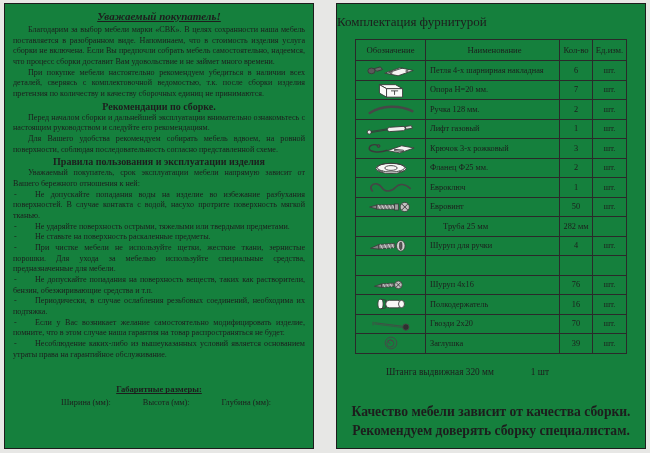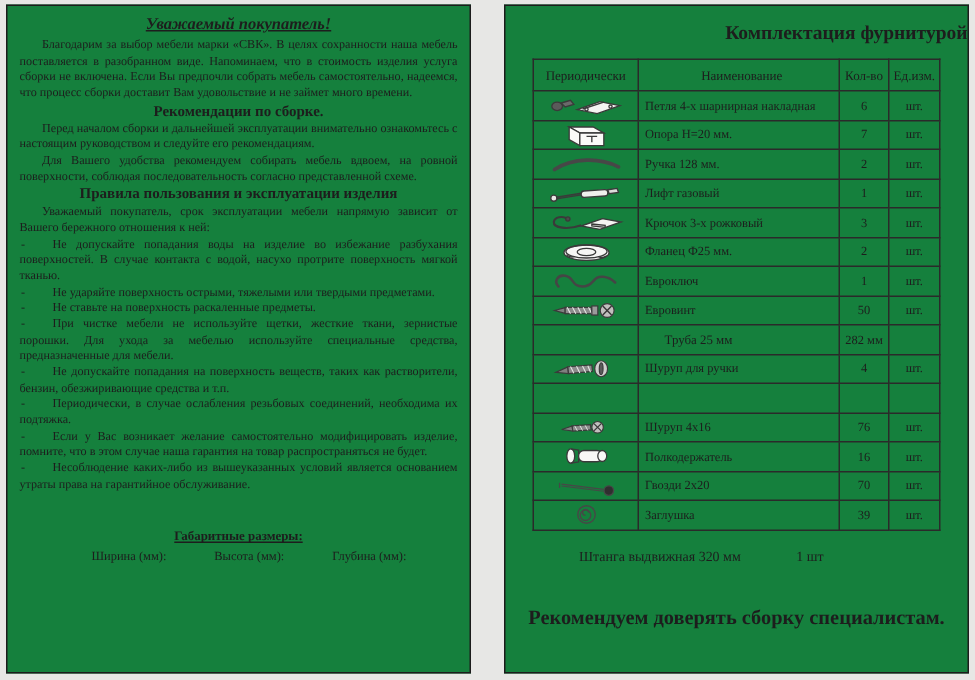--- a/index.html
+++ b/index.html
@@ -39,21 +39,21 @@
   .dims-heading {
     text-align:center; font-weight:bold; text-decoration:underline;
     font-size:8.6px; margin-top:24px;
   }
   .dims-row {
     display:flex; justify-content:space-between;
     padding:4px 34px 0 48px; font-size:8.3px;
   }
 
   
-  .kit-title { text-align:right; font-weight:bold; font-size:13px; margin-top:10px; }
+  .kit-title { text-align:left; font-weight:normal; font-size:13px; margin-top:10px; }
   table.kit {
     border-collapse:collapse; margin:9px auto 0 auto;
     border:1.5px solid #141414;
   }
   table.kit th, table.kit td {
     border:1px solid #2a2a2a; font-weight:normal;
     font-size:8.3px; padding:0;
   }
   table.kit th { height:21px; font-size:8.7px; text-align:center; }
   table.kit td { height:19.5px; }
@@ -69,20 +69,21 @@
     margin-top:25px; text-align:center; font-weight:bold;
     font-size:13.6px; line-height:1.42; padding:0 6px;
   }
 </style>
 </head>
 <body>
 
 <div class="page page-left">
   <div class="doc-title">Уважаемый покупатель!</div>
   <p class="p-body">Благодарим за выбор мебели марки «СВК». В целях сохранности наша мебель поставляется в разобранном виде. Напоминаем, что в стоимость изделия услуга сборки не включена. Если Вы предпочли собрать мебель самостоятельно, надеемся, что процесс сборки доставит Вам удовольствие и не займет много времени.</p>
+  <p class="p-body">При покупке мебели настоятельно рекомендуем убедиться в наличии всех деталей, сверяясь с комплектовочной ведомостью, т.к. после сборки изделия претензия по количеству и качеству сборочных единиц не принимаются.</p>
   <div class="sec-heading">Рекомендации по сборке.</div>
   <p class="p-body">Перед началом сборки и дальнейшей эксплуатации внимательно ознакомьтесь с настоящим руководством и следуйте его рекомендациям.</p>
   <p class="p-body">Для Вашего удобства рекомендуем собирать мебель вдвоем, на ровной поверхности, соблюдая последовательность согласно представленной схеме.</p>
   <div class="sec-heading">Правила пользования и эксплуатации изделия</div>
   <p class="p-body">Уважаемый покупатель, срок эксплуатации мебели напрямую зависит от Вашего бережного отношения к ней:</p>
   <div id="rules-list">
       <p class="p-bullet"><span class="marker">-</span><span>Не допускайте попадания воды на изделие во избежание разбухания поверхностей. В случае контакта с водой, насухо протрите поверхность мягкой тканью.</span></p>
       <p class="p-bullet"><span class="marker">-</span><span>Не ударяйте поверхность острыми, тяжелыми или твердыми предметами.</span></p>
       <p class="p-bullet"><span class="marker">-</span><span>Не ставьте на поверхность раскаленные предметы.</span></p>
       <p class="p-bullet"><span class="marker">-</span><span>При чистке мебели не используйте щетки, жесткие ткани, зернистые порошки. Для ухода за мебелью используйте специальные средства, предназначенные для мебели.</span></p>
@@ -97,21 +98,21 @@
     <span>Высота (мм):</span>
     <span>Глубина (мм):</span>
   </div>
 </div>
 
 <div class="page page-right">
   <div class="kit-title">Комплектация фурнитурой</div>
   <table class="kit">
     <thead>
       <tr>
-        <th class="c-icon">Периодически</th>
+        <th class="c-icon">Обозначение</th>
         <th class="c-name" style="text-align:center;">Наименование</th>
         <th class="c-qty">Кол-во</th>
         <th class="c-unit">Ед.изм.</th>
       </tr>
     </thead>
     <tbody id="kit-body">
         <tr>
           <td class="c-icon"><svg width="56" height="16" viewBox="0 0 60 18">
               <g stroke="#3a3a3a" stroke-width="1" fill="none">
                 <ellipse cx="8" cy="10" rx="4" ry="3.2" fill="#5a5a5a"></ellipse>
@@ -286,15 +287,16 @@
           <td class="c-name">Заглушка</td>
           <td class="c-qty">39</td>
           <td class="c-unit">шт.</td>
         </tr>
       </tbody>
   </table>
   <div class="note-row">
     <span>Штанга выдвижная 320 мм</span><span class="note-qty">1 шт</span>
   </div>
   <div class="quality">
+    <div>Качество мебели зависит от качества сборки.</div>
     <div>Рекомендуем доверять сборку специалистам.</div>
   </div>
 </div>
 
 </body></html>

